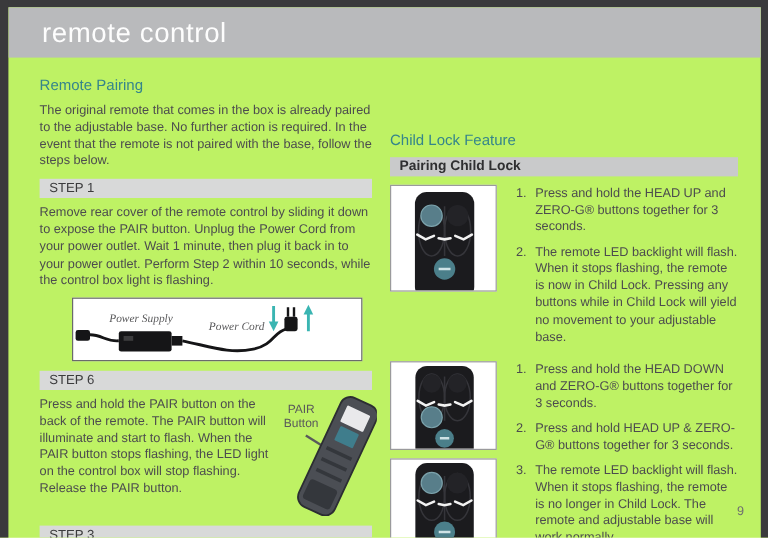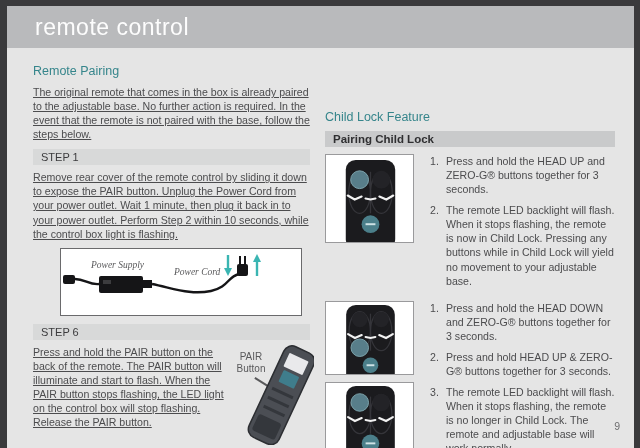--- a/index.html
+++ b/index.html
@@ -1,42 +1,42 @@
 <!DOCTYPE html>
 <html><head>
 <meta charset="utf-8">
 <style>
   * { margin:0; padding:0; box-sizing:border-box; }
   body { font-family:"Liberation Sans","DejaVu Sans",sans-serif; background:#ffffff; }
   .frame {
-    position:relative; width:640px; height:448px; background:#e5e5e5;
+    position:relative; width:640px; height:448px; background:#bef264;
     border-left:7px solid #3a3a3c; border-top:6px solid #3a3a3c; border-right:6px solid #3a3a3c;
     overflow:hidden;
   }
   .header-band {
     position:absolute; left:0; right:0; top:0; height:42px; background:#b9babc;
   }
   .header-title {
     color:#fdfdfd; font-size:23px; font-weight:300; letter-spacing:0.5px;
     line-height:42px; padding-left:28px;
   }
   .left-col  { position:absolute; left:26px; top:58px; width:281px; }
   .right-col { position:absolute; left:318px; top:104px; width:290px; }
   .teal-head { color:#35858b; font-size:12.5px; font-weight:400; margin-bottom:7px; }
-  .body-text { color:#4c4c4e; font-size:10.6px; line-height:1.33;text-decoration:underline; }
+  .body-text { color:#4c4c4e; font-size:10.6px; line-height:1.33; }
   .step-bar {
     background:#d8d9d9; color:#3b3b3d; font-size:11px; font-weight:400;
     padding:2px 0 2px 8px; margin:8px 4px 5px 0;
   }
   .sub-bar {
     background:#c9cacb; color:#2f2f31; font-size:11.5px; font-weight:700;
     padding:2px 0 2px 8px; margin:4px 0 7px 0;
   }
   .diagram-box {
-    margin:7px 0 0 27px; width:242px; height:68px; border:1px solid #6a6a6c; background:#fff;
+    margin:7px 0 0 27px; width:242px; height:53px; border:1px solid #6a6a6c; background:#fff;
   }
   .step2-row { display:flex; }
   .step2-text { width:196px; }
   .remote-back-wrap { position:relative; width:85px; height:100px; margin-left:0px; }
   .pair-label {
     position:absolute; left:0px; top:6px; width:44px;
     color:#59595b; font-size:10px; line-height:1.25;text-align:center;
   }
   .pair-pointer {
     position:absolute; left:26px; top:32px; width:22px; height:1.5px;

